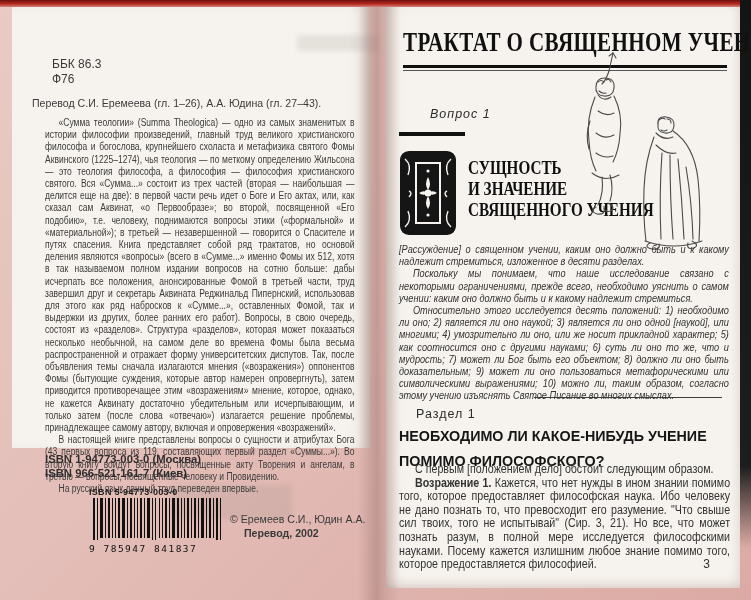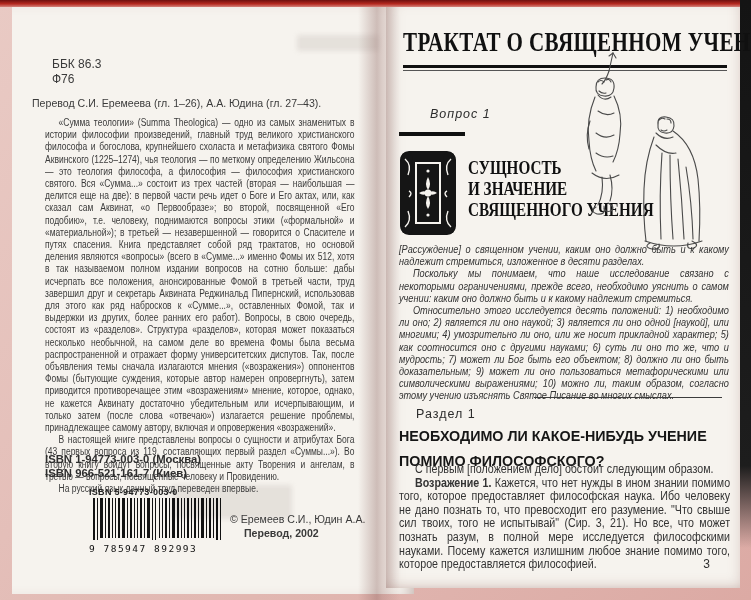--- a/index.html
+++ b/index.html
@@ -4,22 +4,22 @@
 <style>
   html,body{margin:0;padding:0;}
   body{font-family:"Liberation Sans",sans-serif;}
   .scan{position:relative;width:751px;height:600px;overflow:hidden;
         background:linear-gradient(135deg,#e9cac4 0%,#e4bfb9 40%,#dcaaa4 100%);}
   .top-edge{position:absolute;left:0;top:0;width:751px;height:7px;
         background:linear-gradient(180deg,#6e0f0f,#b5281f 55%,#d4837c);}
   .right-edge{position:absolute;right:0;top:0;width:11px;height:548px;
         background:linear-gradient(180deg,#141414 0%,#1d1d1d 85%,rgba(60,40,40,0));}
   .page{position:absolute;top:7px;background:#f6f3ee;color:#333;}
-  .page-left{left:12px;width:358px;height:587px;
-        box-shadow:inset -14px 0 18px -12px rgba(120,80,75,.45);padding-left:44px;}
+  .page-left{left:12px;width:358px;height:441px;
+        box-shadow:inset -14px 0 18px -12px rgba(120,80,75,.45);}
   .page-right{left:386px;width:354px;height:581px;
         box-shadow:inset 12px 0 16px -10px rgba(120,80,75,.4), inset -6px -8px 14px -8px rgba(150,100,95,.35);}
   .gutter{position:absolute;left:358px;top:7px;width:42px;height:593px;pointer-events:none;
         background:linear-gradient(90deg,rgba(125,85,80,0) 0%,rgba(140,100,95,.38) 45%,rgba(160,120,115,.30) 58%,rgba(125,85,80,0) 100%);}
   .ghost{position:absolute;background:rgba(140,130,125,.16);filter:blur(2.5px);border-radius:2px;}
 
   
   .bbk{position:absolute;left:40px;top:50px;font-size:12px;line-height:15px;color:#3a3a3a;}
   .bbk .c2{}
   .translators{position:absolute;left:20px;right:10px;top:90px;
@@ -129,21 +129,21 @@
           <rect x="105" y="0" width="2" height="40"></rect>
             <rect x="109" y="0" width="1" height="40"></rect>
           <rect x="112" y="0" width="3" height="40"></rect>
             <rect x="117" y="0" width="1" height="40"></rect>
           <rect x="120" y="0" width="2" height="40"></rect>
             <rect x="124" y="0" width="1" height="40"></rect>
           <rect x="127" y="0" width="2" height="42"></rect>
             <rect x="131" y="0" width="1" height="42"></rect>
         </g>
       </svg>
-      <div class="barcode-digits">9 785947 892993</div>
+      <div class="barcode-digits">9 785947 841837</div>
     </div>
 
     <div class="copyright">
       <div>© Еремеев С.И., Юдин А.А.</div>
       <div class="l2">Перевод, 2002</div>
     </div>
   </div>
 
   <div class="page page-right">
     <h1 class="running-head">ТРАКТАТ О СВЯЩЕННОМ УЧЕНИИ</h1>

